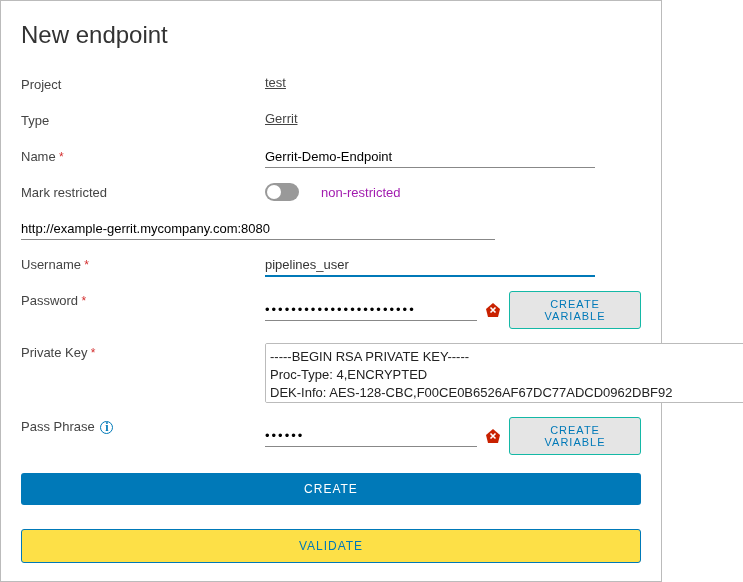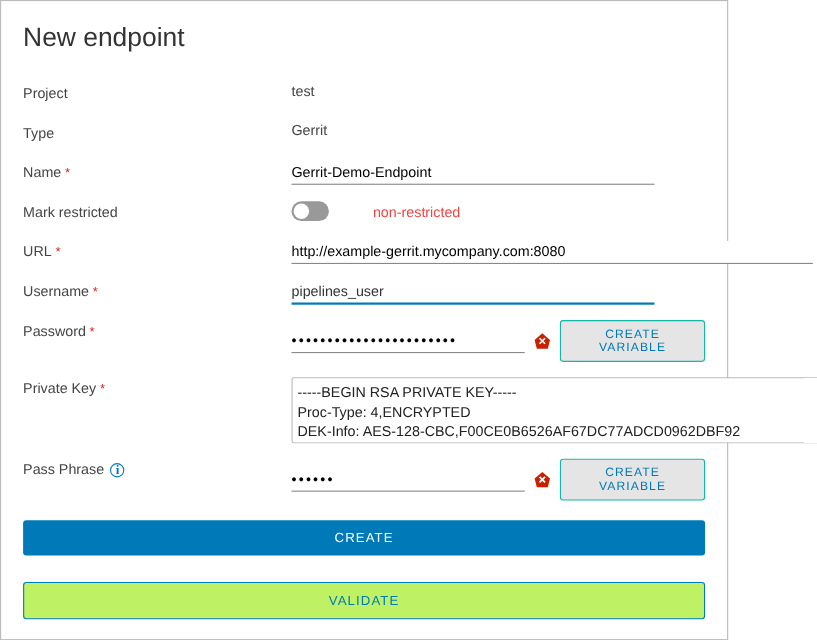--- a/index.html
+++ b/index.html
@@ -41,20 +41,21 @@
     font-size: 12px;
   }
   .val {
     flex: 1;
     display: flex;
     align-items: center;
     gap: 8px;
   }
   .static {
     color: #444;
+    text-decoration: underline;
   }
   .u-input {
     border: none;
     border-bottom: 1px solid #888;
     padding: 2px 0 3px 0;
     font-size: 13px;
     width: 330px;
     outline: none;
     font-family: inherit;
     background: transparent;
@@ -107,22 +108,22 @@
   }
   .toggle::after {
     content: "";
     position: absolute;
     left: 2px; top: 2px;
     width: 14px; height: 14px;
     border-radius: 50%;
     background: #fff;
   }
   .toggle-lbl {
-    color: #ef4444;
-    margin-left: 32px;
+    color: #a21caf;
+    margin-left: 14px;
   }
   .err-icon {
     width: 16px; height: 16px;
     display: inline-flex;
     align-items: center; justify-content: center;
     flex-shrink: 0;
   }
   .btn-outline {
     border: 1px solid #14b8a6;
     color: #0079b8;
@@ -155,21 +156,21 @@
     background: #0079b8;
     color: #fff;
     border: none;
     padding: 9px 16px;
     font-size: 12px;
     letter-spacing: 1px;
     border-radius: 3px;
     cursor: pointer;
   }
   .btn-sec {
-    background: #bef264;
+    background: #fde047;
     color: #0079b8;
     border: 1px solid #0079b8;
     padding: 9px 16px;
     font-size: 12px;
     letter-spacing: 1px;
     border-radius: 3px;
     cursor: pointer;
   }
 </style>
 </head>
@@ -198,21 +199,20 @@
 
   <div class="row">
     <div class="lbl">Mark restricted</div>
     <div class="val">
       <div class="toggle"></div>
       <span class="toggle-lbl">non-restricted</span>
     </div>
   </div>
 
   <div class="row">
-    <div class="lbl req">URL</div>
     <div class="val">
       <input class="u-input-wide" value="http://example-gerrit.mycompany.com:8080" style="">
     </div>
   </div>
 
   <div class="row">
     <div class="lbl req">Username</div>
     <div class="val">
       <input class="u-input focus" value="pipelines_user" style="">
     </div>

